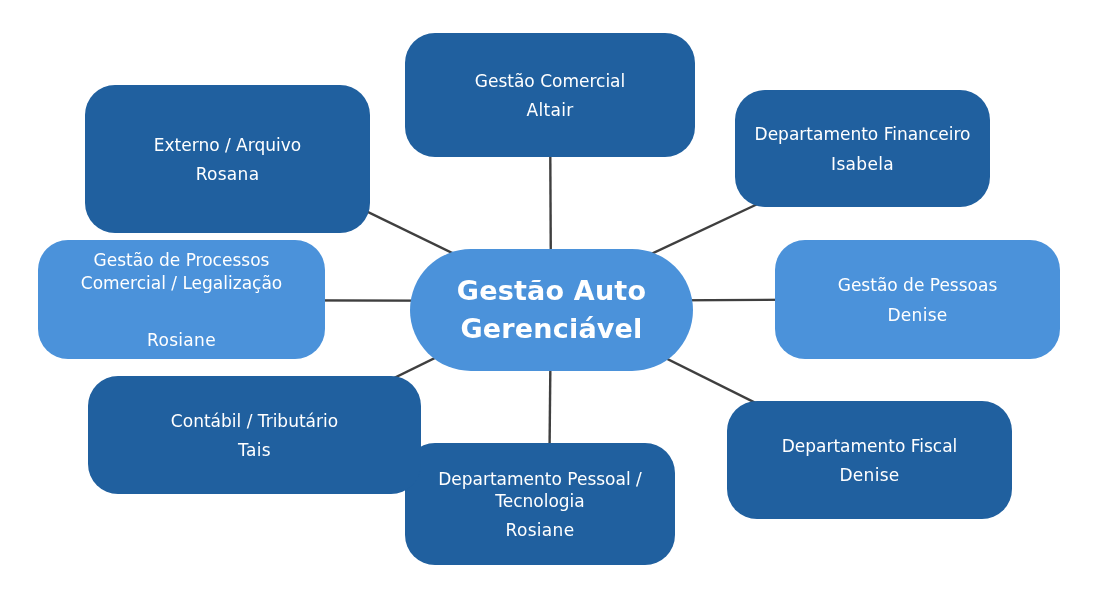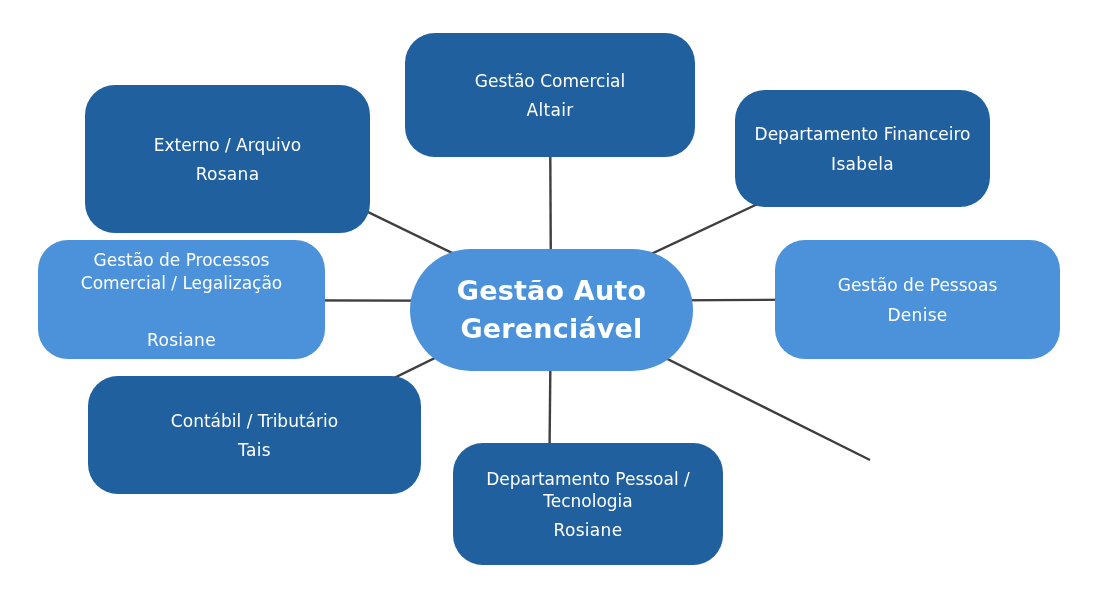--- a/index.html
+++ b/index.html
@@ -71,21 +71,21 @@
     letter-spacing: 0.2px;
     margin-top: 9px;
   }
   
   .n-top        { left: 405px; top: 33px;  width: 290px; height: 124px; }
   .n-top-left   { left: 85px;  top: 85px;  width: 285px; height: 148px; }
   .n-top-right  { left: 735px; top: 90px;  width: 255px; height: 117px; }
   .n-left       { left: 38px;  top: 240px; width: 287px; height: 119px; gap: 28px; }
   .n-right      { left: 775px; top: 240px; width: 285px; height: 119px; align-items: center; }
   .n-bottom-left{ left: 88px;  top: 376px; width: 333px; height: 118px; }
-  .n-bottom     { left: 405px; top: 443px; width: 270px; height: 122px; margin-left: 48px; }
+  .n-bottom     { left: 405px; top: 443px; width: 270px; height: 122px; }
   .n-bottom-right{ left: 727px; top: 401px; width: 285px; height: 118px; }
 </style>
 </head>
 <body>
 
 <div class="canvas">
 
   <svg class="connectors" viewBox="0 0 1100 600">
     <line x1="551" y1="301" x2="550" y2="95"></line>
     <line x1="551" y1="301" x2="877" y2="148"></line>
@@ -105,20 +105,24 @@
   <div class="node n-top-right dark">
     <div class="node-title">Departamento Financeiro</div>
     <div class="node-name">Isabela</div>
   </div>
 
   <div class="node n-right light">
     <div class="node-title">Gestão de Pessoas</div>
     <div class="node-name">Denise</div>
   </div>
 
+  <div class="node n-bottom-right dark">
+    <div class="node-title">Departamento Fiscal</div>
+    <div class="node-name">Denise</div>
+  </div>
 
   <div class="node n-bottom dark">
     <div class="node-title">Departamento Pessoal / Tecnologia</div>
     <div class="node-name">Rosiane</div>
   </div>
 
   <div class="node n-bottom-left dark">
     <div class="node-title">Contábil / Tributário</div>
     <div class="node-name">Tais</div>
   </div>

